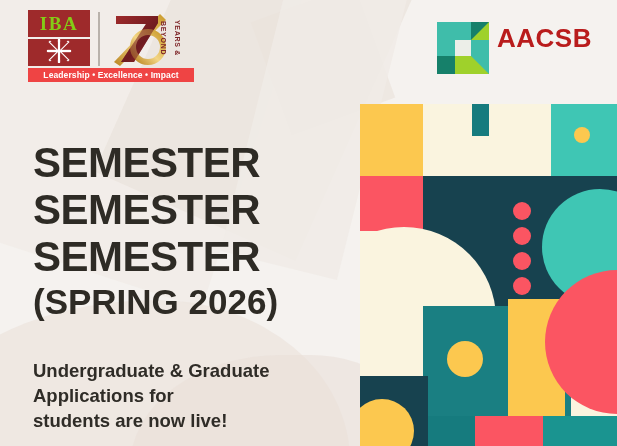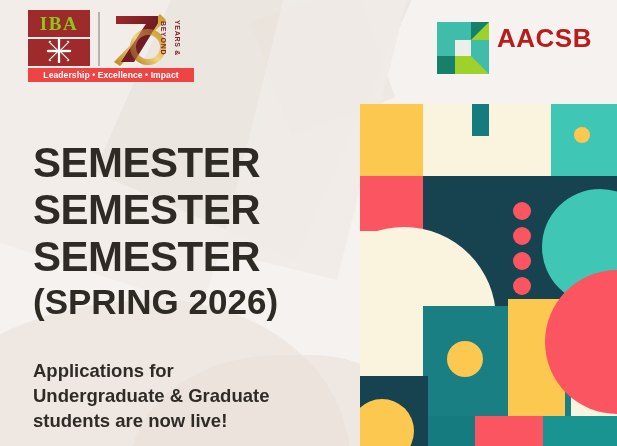--- a/index.html
+++ b/index.html
@@ -309,22 +309,22 @@
   </div>
 
   <div class="headline">
     <div class="headline-line">SEMESTER</div>
     <div class="headline-line">SEMESTER</div>
     <div class="headline-line">SEMESTER</div>
     <div class="headline-sub">(SPRING 2026)</div>
   </div>
 
   <div class="bodycopy">
+    <div>Undergraduate &amp; Graduate</div>
     <div>Applications for</div>
-    <div>Undergraduate &amp; Graduate</div>
     <div>students are now live!</div>
   </div>
 
   <div class="collage" id="collage">
       <div class="sh" style="background: rgb(252, 200, 79); left: 0px; top: 0px; width: 63px; height: 72px;"></div>
       <div class="sh" style="background: rgb(251, 85, 98); left: 0px; top: 72px; width: 63px; height: 55px;"></div>
       <div class="sh" style="background: rgb(250, 244, 223); left: 63px; top: 0px; width: 128px; height: 72px;"></div>
       <div class="sh" style="background: rgb(22, 123, 126); left: 112px; top: 0px; width: 17px; height: 32px;"></div>
       <div class="sh" style="background: rgb(63, 198, 180); left: 191px; top: 0px; width: 66px; height: 72px;"></div>
       <div class="sh circ" style="background: rgb(252, 200, 79); left: 214px; top: 23px; width: 16px; height: 16px;"></div>

